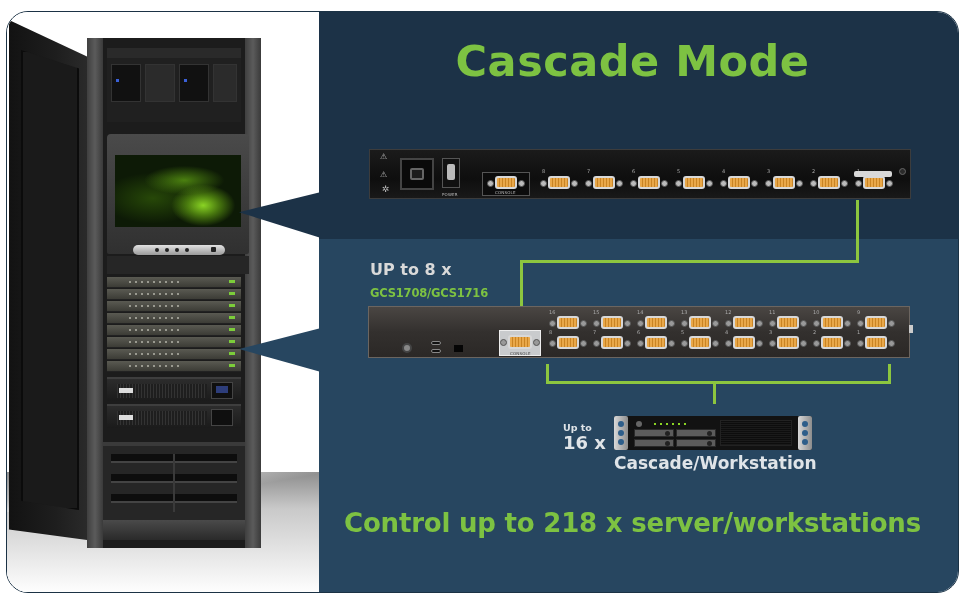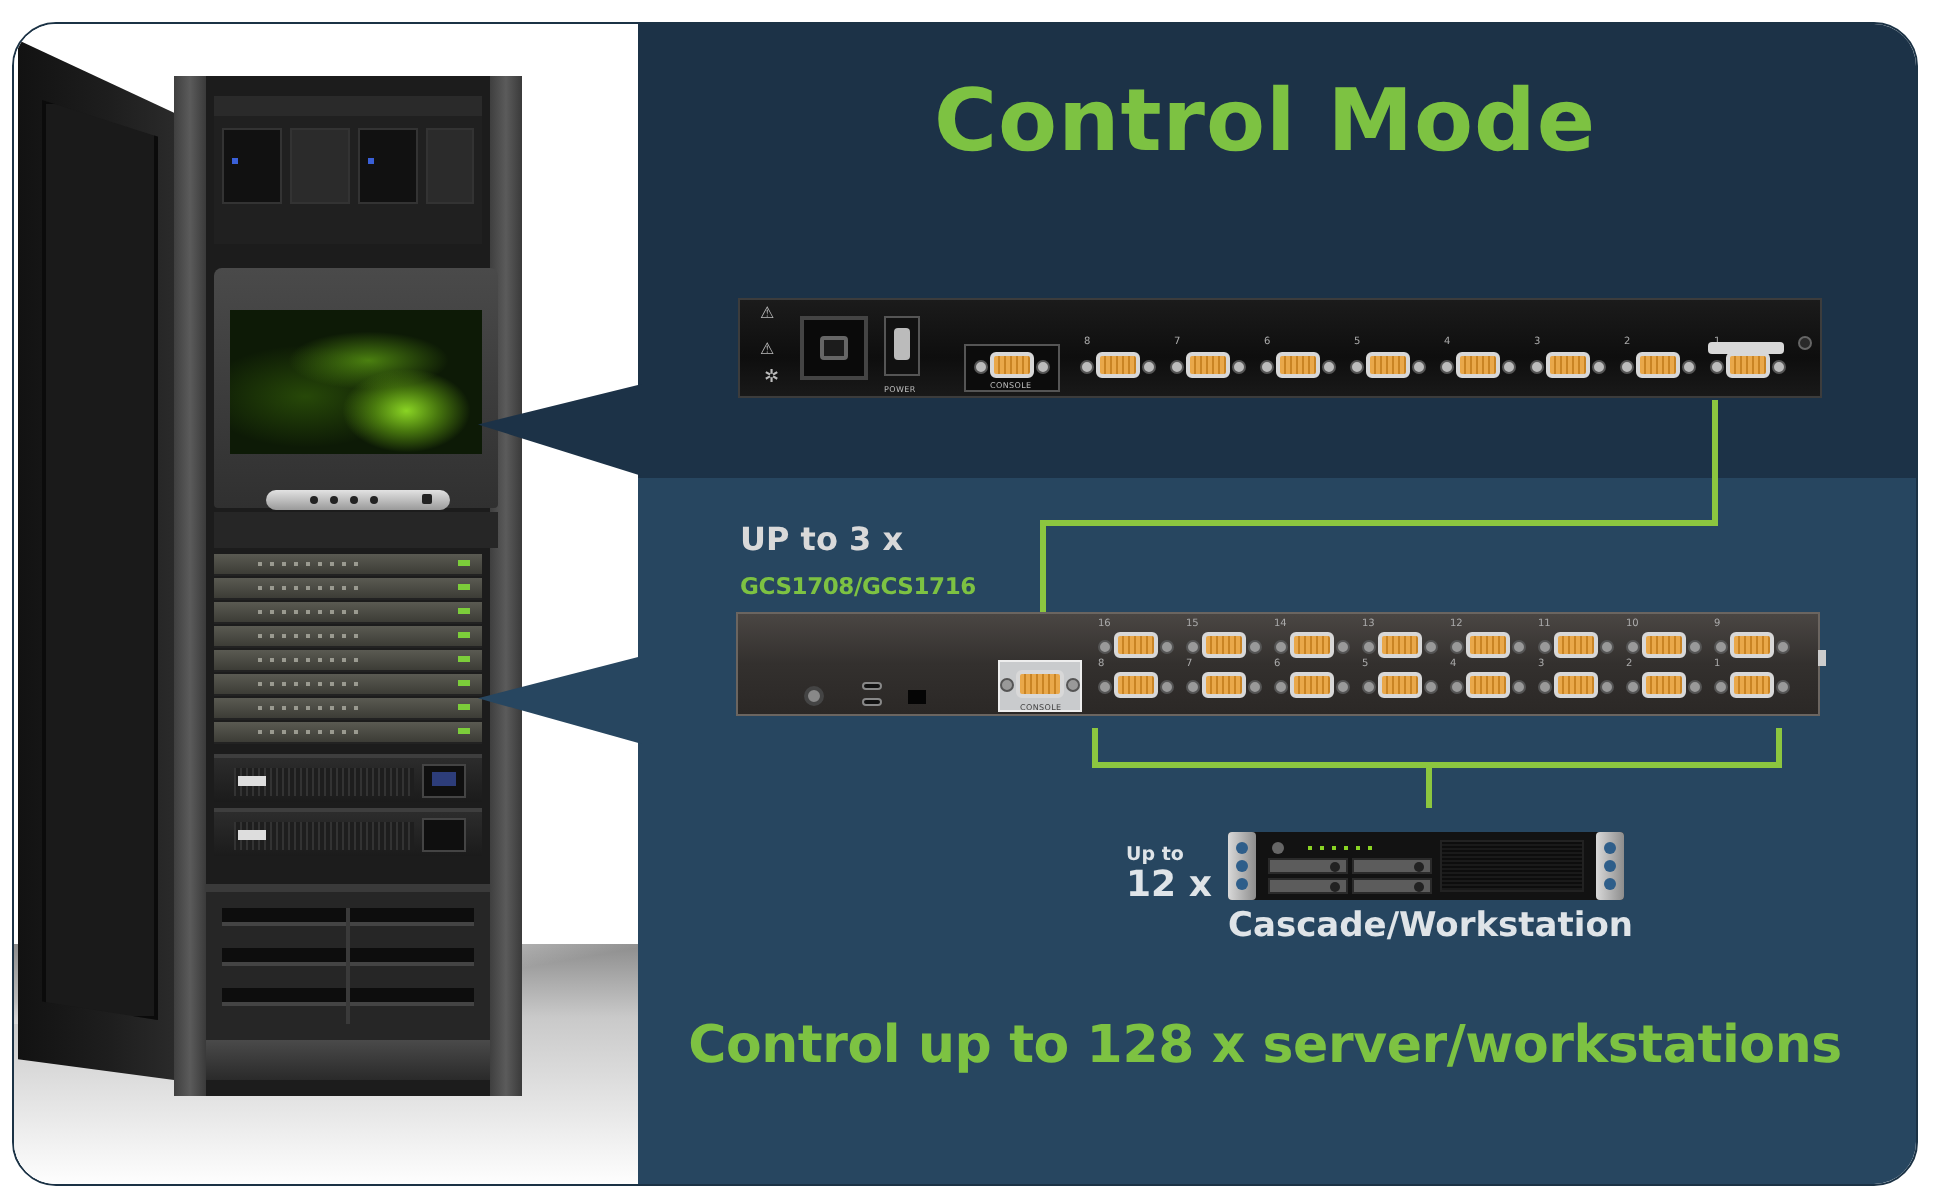--- a/index.html
+++ b/index.html
@@ -264,21 +264,21 @@
   </div>
 
   <div class="panel">
     <div class="panel-top"></div>
     <div class="panel-bottom"></div>
   </div>
   <div class="wedge top"></div>
   <div class="wedge bottom"></div>
 </div>
 
-<div class="title">Control Mode</div>
+<div class="title">Cascade Mode</div>
 
 <div class="device kvm8">
   <span class="warn" style="top:2px;">⚠</span>
   <span class="warn" style="top:20px;">⚠</span>
   <span class="warn" style="top:34px; left:12px; font-size:9px;">✲</span>
   <div class="psu">
       <div class="psu-pins"></div>
     </div>
   <div class="switch">
       <div class="switch-rocker"></div>
@@ -307,21 +307,21 @@
       <div class="vga" style="left: 493px; top: 26px;"></div>
     </div>
   <div class="model-tag"></div>
   <div class="screw"></div>
 </div>
 
 <div class="gline" style="left:856px; top:200px; width:3px; height:62px;"></div>
 <div class="gline" style="left:520px; top:260px; width:339px; height:3px;"></div>
 <div class="gline" style="left:520px; top:260px; width:3px; height:72px;"></div>
 
-<div class="upto8">UP to 3 x</div>
+<div class="upto8">UP to 8 x</div>
 <div class="model">GCS1708/GCS1716</div>
 
 <div class="device kvm16">
   <div class="gnd"></div>
   <div class="usb" style="top:34px;"></div>
   <div class="usb" style="top:42px;"></div>
   <div class="dcjack"></div>
   <div class="console-plate">
     <div class="vga"></div>
     <span class="tiny-label" style="left:10px; top:20px; color:#444;">CONSOLE</span>
@@ -362,21 +362,21 @@
     </div>
   <div class="bracket-ear"></div>
 </div>
 
 <div class="gline" style="left:546px; top:364px; width:3px; height:19px;"></div>
 <div class="gline" style="left:888px; top:364px; width:3px; height:19px;"></div>
 <div class="gline" style="left:546px; top:381px; width:345px; height:3px;"></div>
 <div class="gline" style="left:713px; top:381px; width:3px; height:23px;"></div>
 
 <div class="upto16-a">Up to</div>
-<div class="upto16-b">12 x</div>
+<div class="upto16-b">16 x</div>
 <div class="server">
   <div class="server-ear l">
       <i style="top:5px;"></i>
       <i style="top:14px;"></i>
       <i style="top:23px;"></i>
     </div>
   <div class="server-ear r">
       <i style="top:5px;"></i>
       <i style="top:14px;"></i>
       <i style="top:23px;"></i>
@@ -384,13 +384,13 @@
   <div class="server-knob"></div>
   <div class="server-leds"></div>
   <div class="bay" style="left:20px; top:13px;"></div>
   <div class="bay" style="left:62px; top:13px;"></div>
   <div class="bay" style="left:20px; top:23px;"></div>
   <div class="bay" style="left:62px; top:23px;"></div>
   <div class="server-grill"></div>
 </div>
 <div class="server-label">Cascade/Workstation</div>
 
-<div class="footer-text">Control up to 128 x server/workstations</div>
+<div class="footer-text">Control up to 218 x server/workstations</div>
 
 </body></html>

